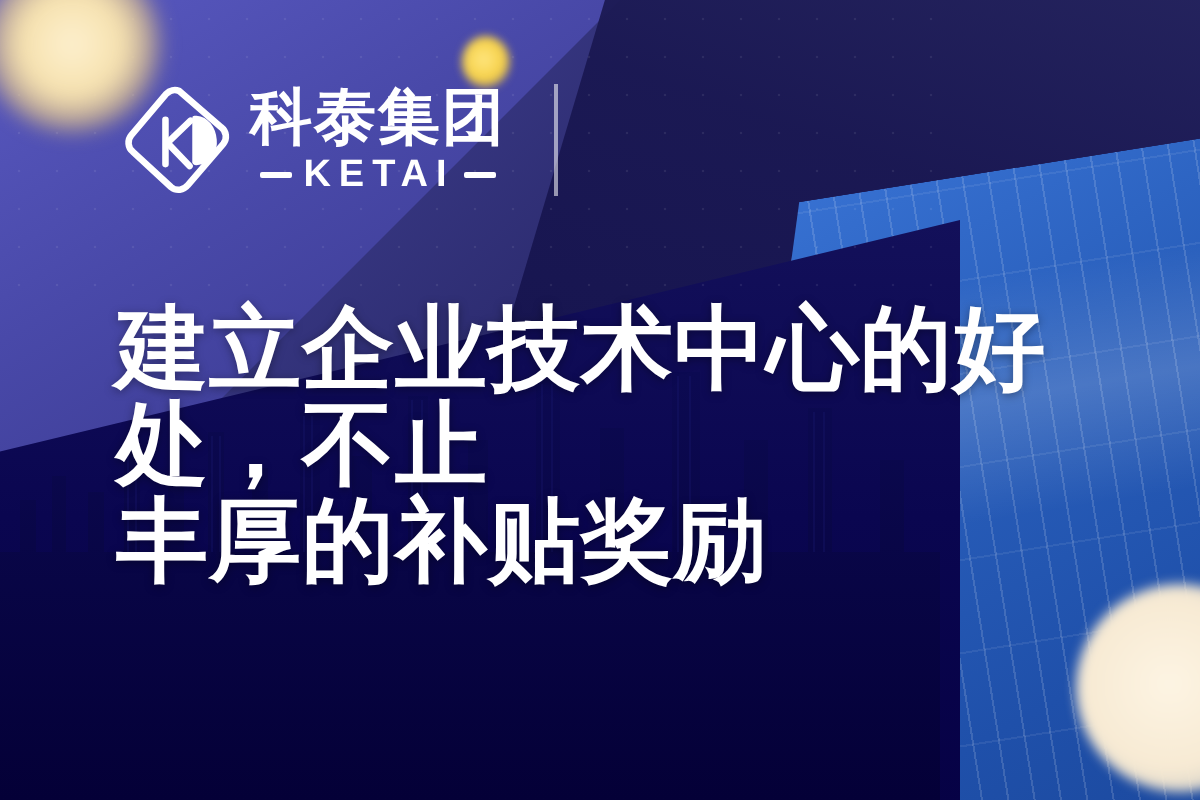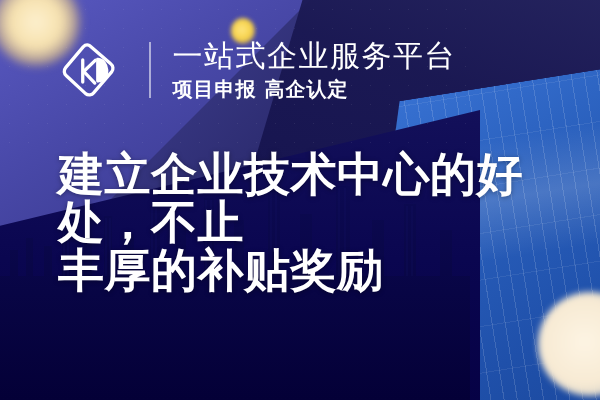--- a/index.html
+++ b/index.html
@@ -216,29 +216,31 @@
       <svg class="logo-mark" viewBox="0 0 56 58">
         <g fill="none" stroke="#ffffff" stroke-width="3.4" stroke-linecap="round" stroke-linejoin="round">
           <path d="M28.5 3.5 L50.5 22.5 A6 6 0 0 1 51.5 31 L33 52.5 A6 6 0 0 1 24.5 53.5 L4.5 35 A6 6 0 0 1 3.8 26.5 L22 5 A6 6 0 0 1 28.5 3.5 Z"></path>
           <path d="M21.5 18.5 L21.5 41.5"></path>
           <path d="M34.5 19 L22.5 30.5 L34 42.5"></path>
           <path d="M36.5 17.5 L36.5 40.5 A1 1 0 0 0 37.5 41 C45 40 47.5 34 47 29 C46.5 23 43 18 37.5 17.5 Z" fill="#ffffff" stroke-width="2.2"></path>
         </g>
       </svg>
 
       <div class="logo-words">
+        <span class="logo-cn">科泰集团</span>
+        <span class="logo-en-row">
+          <i class="dash"></i>
+          <span class="logo-en">KETAI</span>
+          <i class="dash"></i>
+        </span>
       </div>
     </div>
 
     <div class="divider"></div>
 
-    <div class="slogan">
-      <span class="slogan-main">一站式企业服务平台</span>
-      <span class="slogan-sub">项目申报 高企认定</span>
-    </div>
   </div>
 
   <div class="headline">
     <span>建立企业技术中心的好处，不止</span>
     <span>丰厚的补贴奖励</span>
   </div>
 
 </div>
 
 </body></html>

